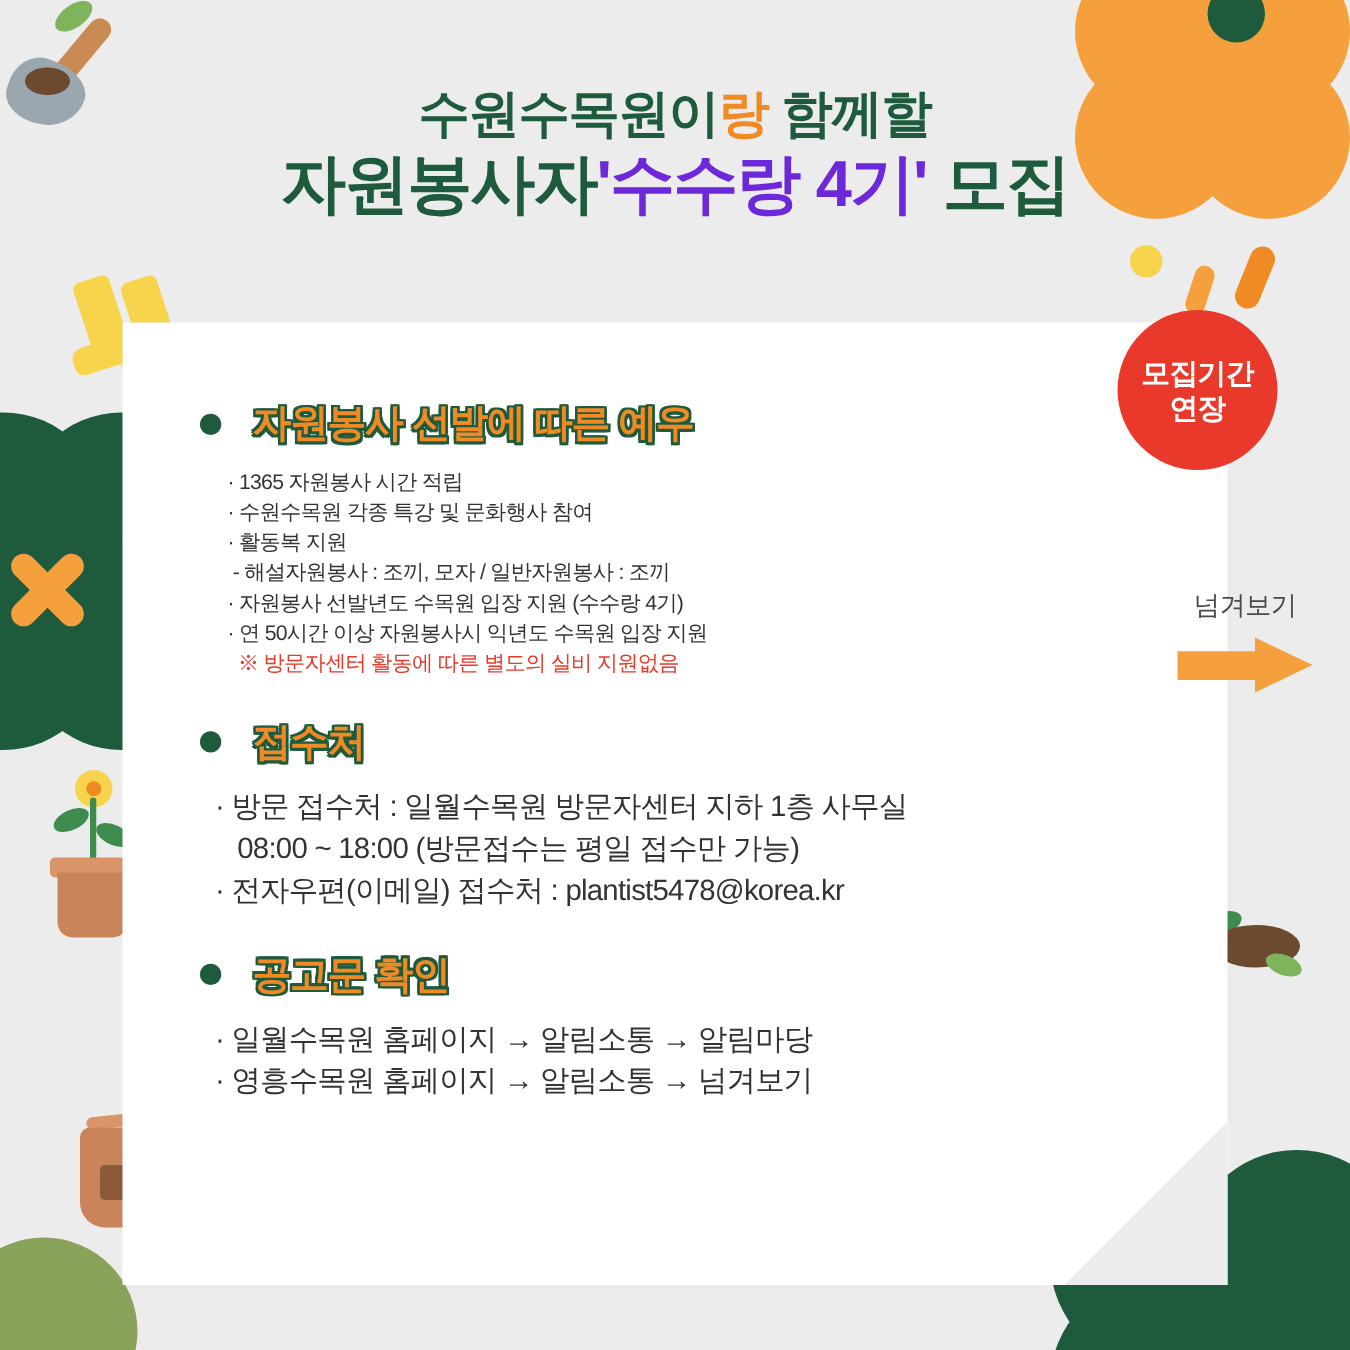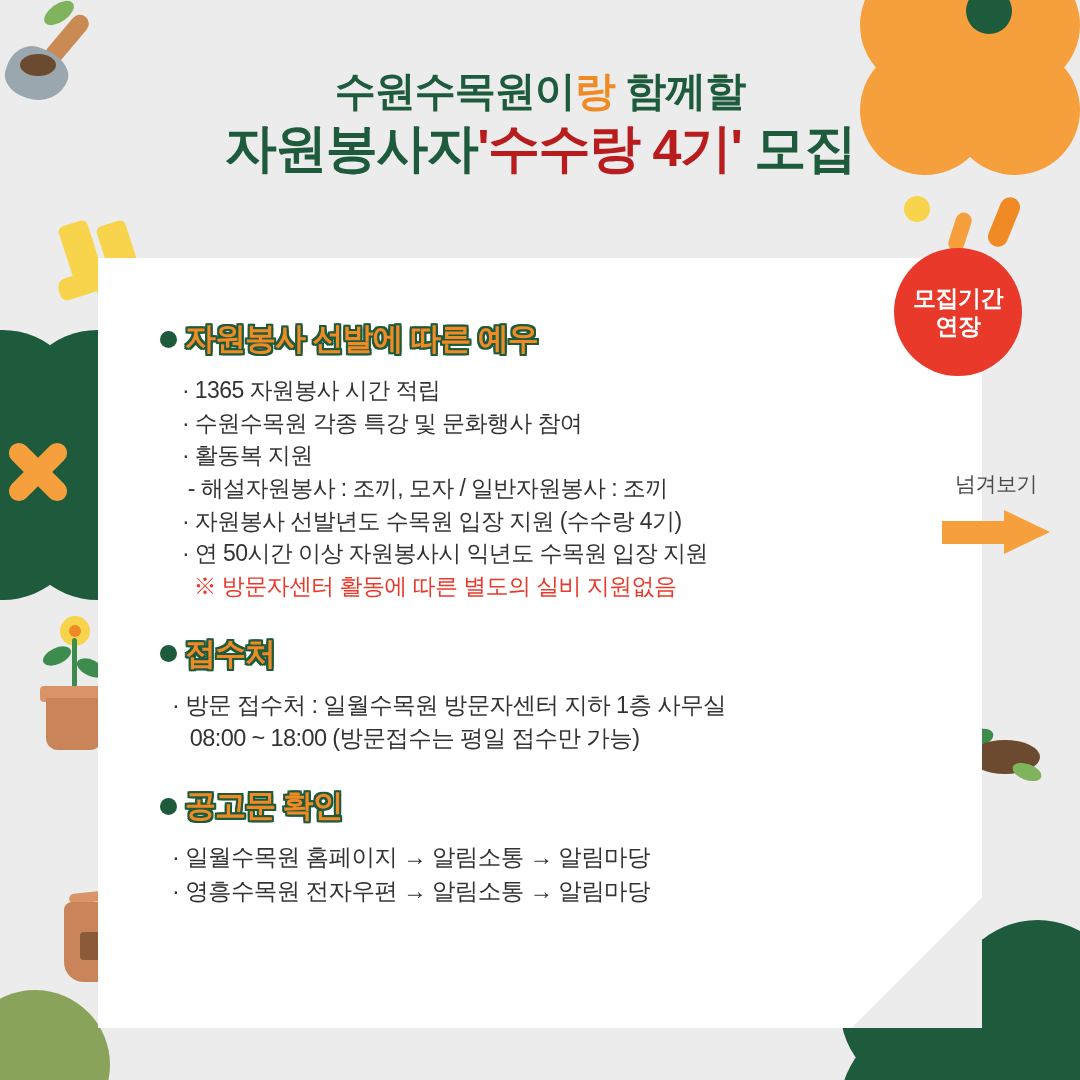--- a/index.html
+++ b/index.html
@@ -93,21 +93,21 @@
     font-size: 41px; font-weight: bold; letter-spacing: -1px;
     line-height: 1.25;
     color: #1D5B3C;
   }
   .title-line1 .hl { color: #F08A24; }
   .title-line2 {
     font-size: 52px; font-weight: bold; letter-spacing: -1.5px;
     line-height: 1.22;
     color: #1D5B3C;
   }
-  .title-line2 .hl { color: #b91c1c; }
+  .title-line2 .hl { color: #6d28d9; }
 
   
   .badge {
     position: absolute; top: 248px; right: 58px;
     width: 128px; height: 128px; border-radius: 50%;
     background: #E8392B; color: #ffffff;
     display: flex; flex-direction: column; align-items: center;
     justify-content: center; line-height: 1.22; z-index: 8;
     font-size: 23px; font-weight: bold; letter-spacing: -0.5px;
   }
@@ -134,39 +134,39 @@
     border-bottom: 22px solid transparent;
     border-left: 46px solid #F5A03C;
   }
 
   
   .content {
     position: absolute; left: 160px; top: 318px; width: 800px; z-index: 6;
   }
   .section { margin-bottom: 30px; }
   .sec-head {
-    display: flex; align-items: center; gap: 8px;
+    display: flex; align-items: center; gap: 25px;
     margin-bottom: 14px;
   }
   .dot {
     width: 17px; height: 17px; border-radius: 50%;
     background: #1D5B3C; flex: 0 0 auto;
   }
   .sec-title {
     font-size: 31px; font-weight: bold; color: #F08A24;
     letter-spacing: -1px;
     text-shadow:
       -2px -2px 0 #1D5B3C, 2px -2px 0 #1D5B3C,
       -2px 2px 0 #1D5B3C, 2px 2px 0 #1D5B3C,
       0 -2px 0 #1D5B3C, 0 2px 0 #1D5B3C,
       -2px 0 0 #1D5B3C, 2px 0 0 #1D5B3C;
   }
   .lines { padding-left: 22px; }
   .line {
-    font-size: 23px; color: #333333; letter-spacing: -0.6px;
+    font-size: 17px; color: #333333; letter-spacing: -0.6px;
     line-height: 1.42; white-space: pre;
   }
   .line.note { color: #E8392B; }
   .sec2 .lines, .sec3 .lines { padding-left: 12px; }
   .sec2 .line, .sec3 .line { font-size: 23.5px; }
   .sec3 { margin-bottom: 0; }
 
   
   .trowel { top: 6px; left: 0px; width: 120px; height: 110px; }
   .trowel .handle {
@@ -382,27 +382,28 @@
   </div>
 
   <div class="section sec2">
     <div class="sec-head">
       <div class="dot"></div>
       <div class="sec-title">접수처</div>
     </div>
     <div class="lines">
       <div class="line">· 방문 접수처 : 일월수목원 방문자센터 지하 1층 사무실</div>
       <div class="line">   08:00 ~ 18:00 (방문접수는 평일 접수만 가능)</div>
+      <div class="line">· 전자우편(이메일) 접수처 : plantist5478@korea.kr</div>
     </div>
   </div>
 
   <div class="section sec3">
     <div class="sec-head">
       <div class="dot"></div>
       <div class="sec-title">공고문 확인</div>
     </div>
     <div class="lines">
       <div class="line">· 일월수목원 홈페이지 → 알림소통 → 알림마당</div>
-      <div class="line">· 영흥수목원 전자우편 → 알림소통 → 알림마당</div>
+      <div class="line">· 영흥수목원 홈페이지 → 알림소통 → 넘겨보기</div>
     </div>
   </div>
 
 </div>
 
 </body></html>

